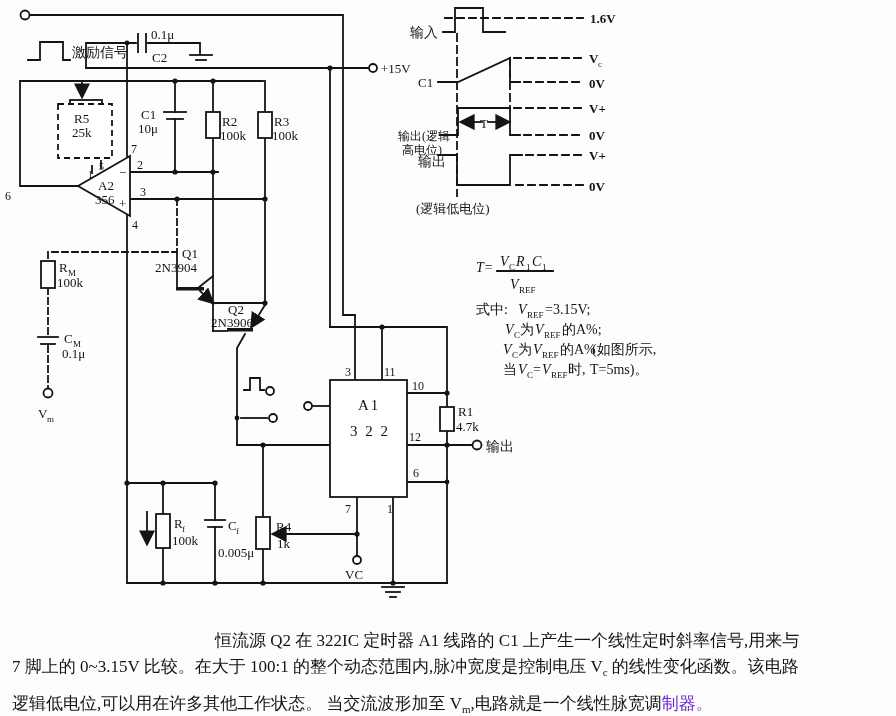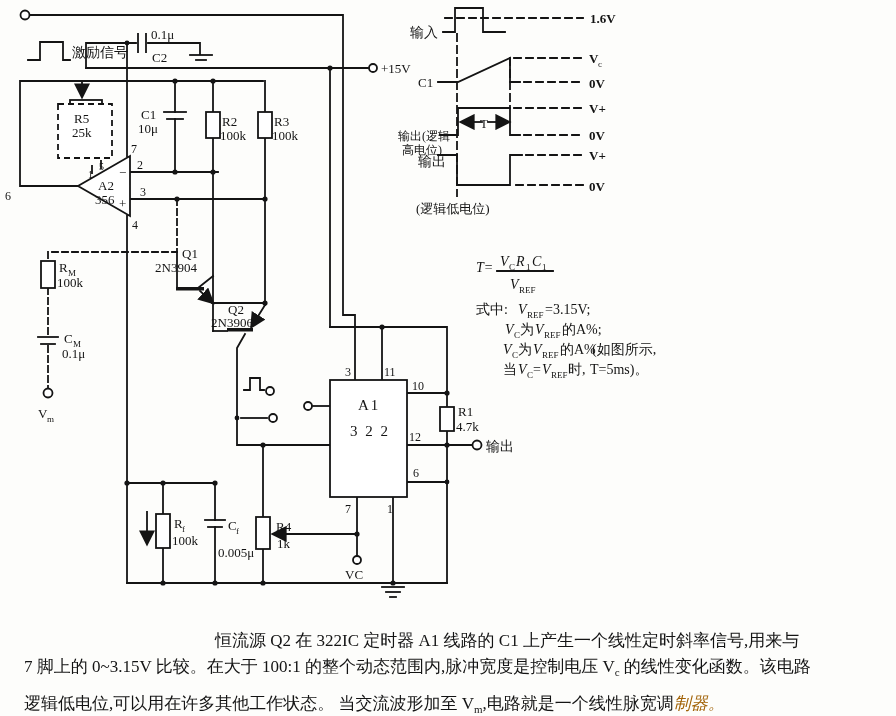--- a/index.html
+++ b/index.html
@@ -19,22 +19,22 @@
   .t14{font-size:14px;}
   .t12{font-size:12px;}
   .t10{font-size:10px;}
   .t15{font-size:15px;letter-spacing:2px;}
   .sub{font-size:9px;}
   .it{font-style:italic;}
   .bold{font-weight:bold;}
   #caption{position:absolute;left:0;top:606px;width:896px;font-size:17px;line-height:26px;margin-top:22px;}
   #caption .cap-line{white-space:nowrap;}
   .cap-indent{padding-left:215px;}
-  .cap-left{padding-left:24px;}
-  .red{color:#a16207;font-style:italic;}
+  .cap-left{padding-left:12px;}
+  .red{color:#6d28d9;}
   sub{font-size:11px;}
 </style>
 </head>
 <body>
 
 <svg width="896" height="716" viewBox="0 0 896 716">
   <defs>
     <marker id="arr" markerWidth="9" markerHeight="9" refX="7" refY="4.5" orient="auto">
       <path d="M0,0 L9,4.5 L0,9 Z" fill="#141414"></path>
     </marker>

